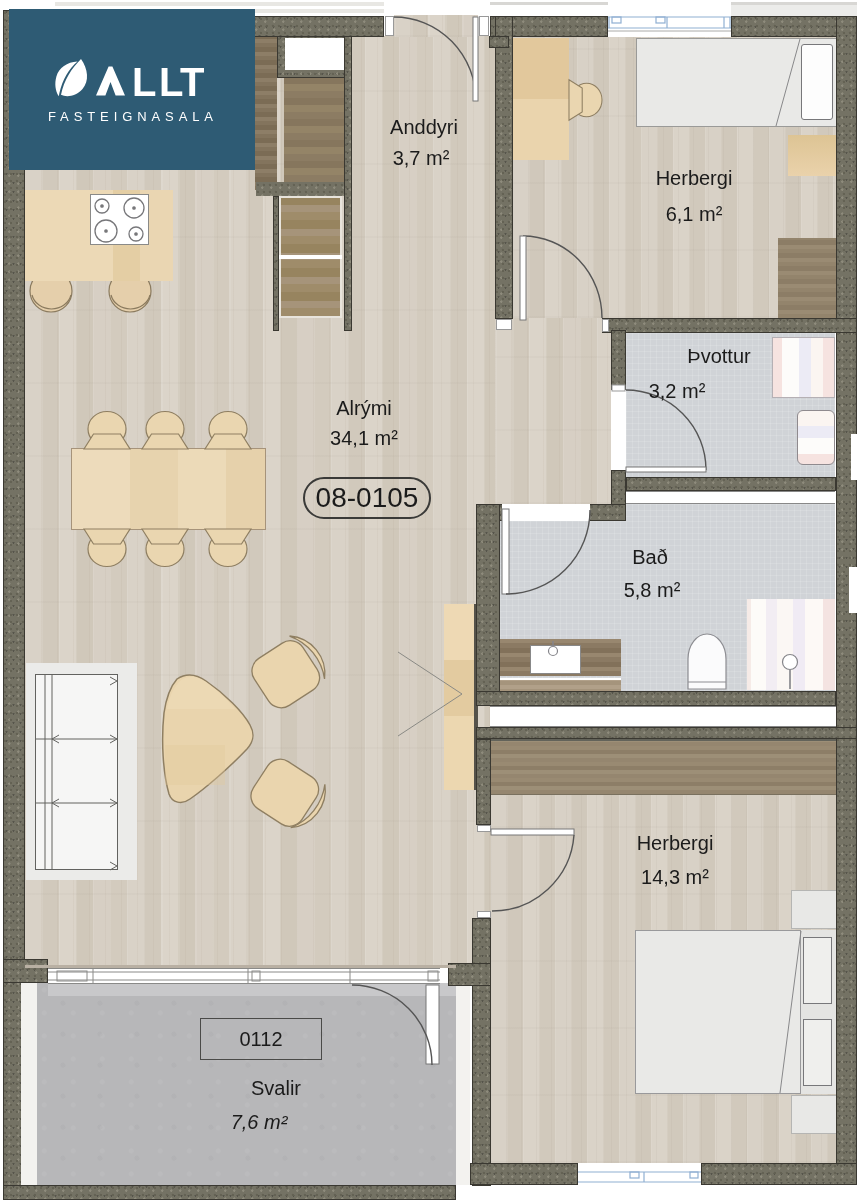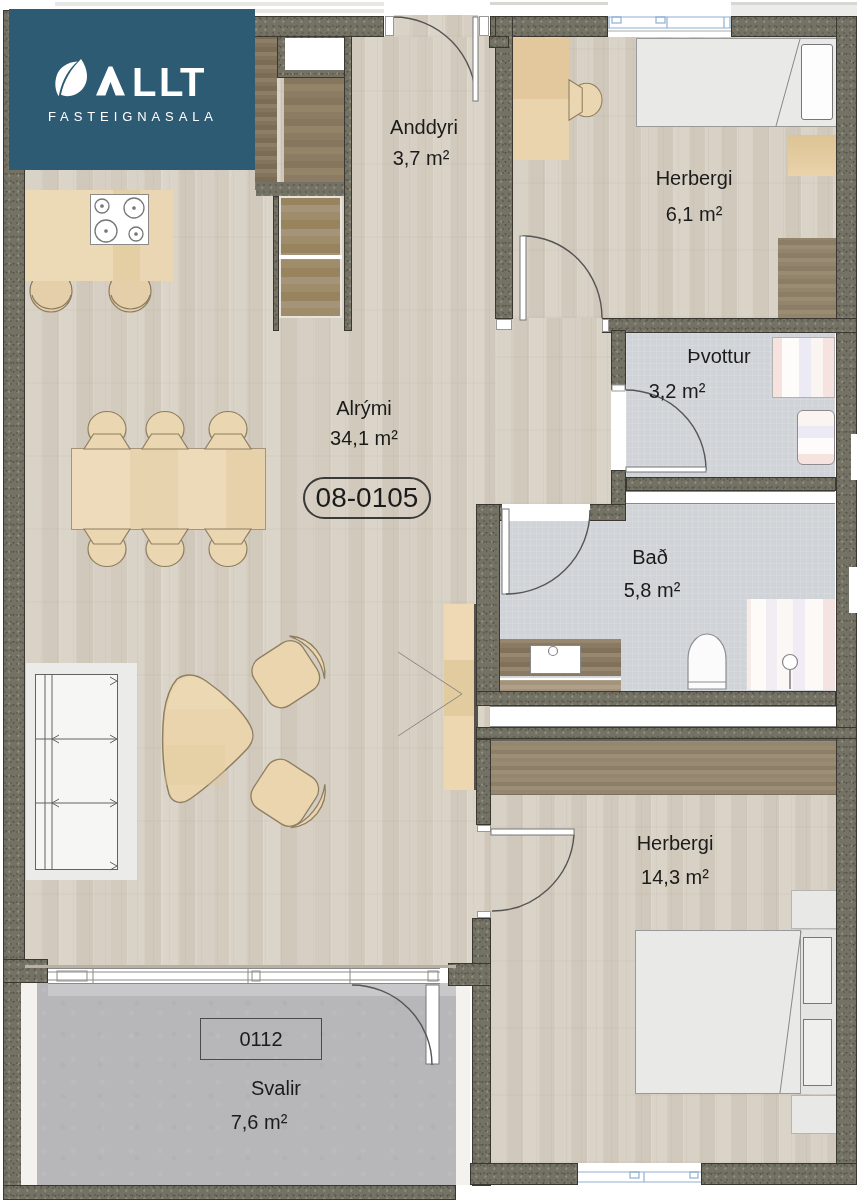--- a/index.html
+++ b/index.html
@@ -380,21 +380,21 @@
 <div class="lbl" style="left:650px;top:557px;">Bað</div>
 <div class="lbl" style="left:652px;top:590px;">5,8 m²</div>
 
 <div class="lbl" style="left:675px;top:843px;">Herbergi</div>
 <div class="lbl" style="left:675px;top:877px;">14,3 m²</div>
 
 <div class="abs" style="left:200px;top:1018px;width:122px;height:42px;border:1.5px solid #4a4a48;box-sizing:border-box;"></div>
 <div class="lbl" style="left:261px;top:1039px;text-align:center;">0112</div>
 
 <div class="lbl" style="left:258px;top:1088px;margin-left:18px;">Svalir</div>
-<div class="lbl" style="left:259px;top:1122px;">7,6 m²</div>
+<div class="lbl" style="left:259px;top:1122px;font-style:italic;">7,6 m²</div>
 
 <div class="abs" style="left:9px;top:9px;width:246px;height:161px;background:#2e5b74;">
   <svg width="246" height="161" viewBox="0 0 246 161">
 
     <path d="M 72 50 C 79 60 80.5 72 73.5 80 C 67 87.5 57.5 88.5 52 85.8 C 55 71 62.5 59.5 72 50 Z" fill="#ffffff"></path>
     <path d="M 68.5 52.5 C 59.5 60.5 53.8 70 50.4 84 L 49.8 87.2 C 46.3 82 45.4 74.5 47.4 67.5 C 50 58.5 58 53.2 68.5 52.5 Z" fill="#ffffff"></path>
 
     <path d="M 87 86.5 L 99.6 57.5 L 103.4 57.5 L 116 86.5 L 106.6 86.5 L 101.5 73 L 96.4 86.5 Z" fill="#ffffff"></path>
     <text x="123" y="86.5" font-family="Liberation Sans, sans-serif" font-weight="bold" font-size="40" fill="#ffffff">L</text>
     <text x="150" y="86.5" font-family="Liberation Sans, sans-serif" font-weight="bold" font-size="40" fill="#ffffff">L</text>

